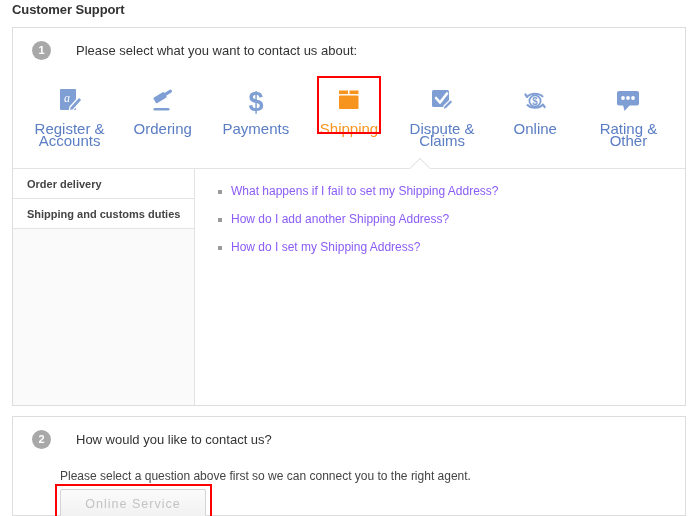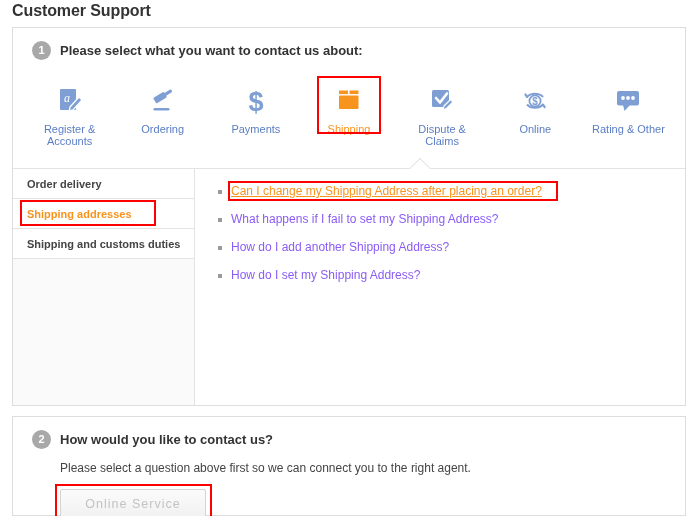--- a/index.html
+++ b/index.html
@@ -13,21 +13,21 @@
     font-family: "Liberation Sans", sans-serif;
     overflow: hidden;
     position: relative;
   }
 
   
   .page-title {
     position: absolute;
     left: 12px;
     top: 2px;
-    font-size: 16px;
+    font-size: 13px;
     font-weight: bold;
     color: #333333;
     letter-spacing: -0.1px;
   }
 
   
   .panel {
     position: absolute;
     background: #ffffff;
     border: 1px solid #dddddd;
@@ -64,22 +64,23 @@
     font-size: 11px;
     font-weight: bold;
     display: flex;
     align-items: center;
     justify-content: center;
     flex: none;
     line-height: 1;
   }
   .step-title {
     font-size: 13px;
-    font-weight: bold;
+    font-weight: normal;
     color: #333333;
+    margin-left: 16px;
   }
 
   
   .cat-strip {
     position: absolute;
     left: 0;
     top: 46px;
     width: 100%;
     display: flex;
     box-sizing: border-box;
@@ -96,21 +97,21 @@
   }
   .cat .glyph {
     width: 34px;
     height: 34px;
     display: flex;
     align-items: center;
     justify-content: center;
   }
   .cat .cat-label {
     margin-top: 5px;
-    font-size: 11px;
+    font-size: 15px;
     line-height: 12px;
     text-align: center;
     color: #5a7dc4;
     max-width: 76px;
   }
   .cat.selected .cat-label { color: #f7941e; }
 
   
   .sel-box {
     position: absolute;
@@ -241,21 +242,21 @@
     height: 20px;
     border: 2px solid #ff0000;
     box-sizing: border-box;
     pointer-events: none;
   }
 
   
   .step2-note {
     position: absolute;
     left: 47px;
-    top: 44px;
+    top: 52px;
     font-size: 12px;
     color: #444444;
   }
   .btn-wrap {
     position: absolute;
     left: 47px;
     top: 72px;
   }
   .btn-disabled {
     width: 146px;
@@ -383,37 +384,28 @@
 
   <div class="body-row">
 
     <div class="sidebar">
       <div class="sidebar-filler"></div>
 
       <div class="side-item">
         <span>Order delivery</span>
       </div>
 
-      <div class="side-item active">
-        <span class="side-box"></span>
-        <span>Shipping addresses</span>
-      </div>
 
       <div class="side-item">
         <span>Shipping and customs duties</span>
       </div>
     </div>
 
     <div class="qlist">
 
-      <div class="q-row highlight">
-        <span class="q-bullet"></span>
-        <span class="q-link">Can I change my Shipping Address after placing an order?</span>
-        <span class="q-box"></span>
-      </div>
 
       <div class="q-row">
         <span class="q-bullet"></span>
         <span class="q-link">What happens if I fail to set my Shipping Address?</span>
       </div>
 
       <div class="q-row">
         <span class="q-bullet"></span>
         <span class="q-link">How do I add another Shipping Address?</span>
       </div>

